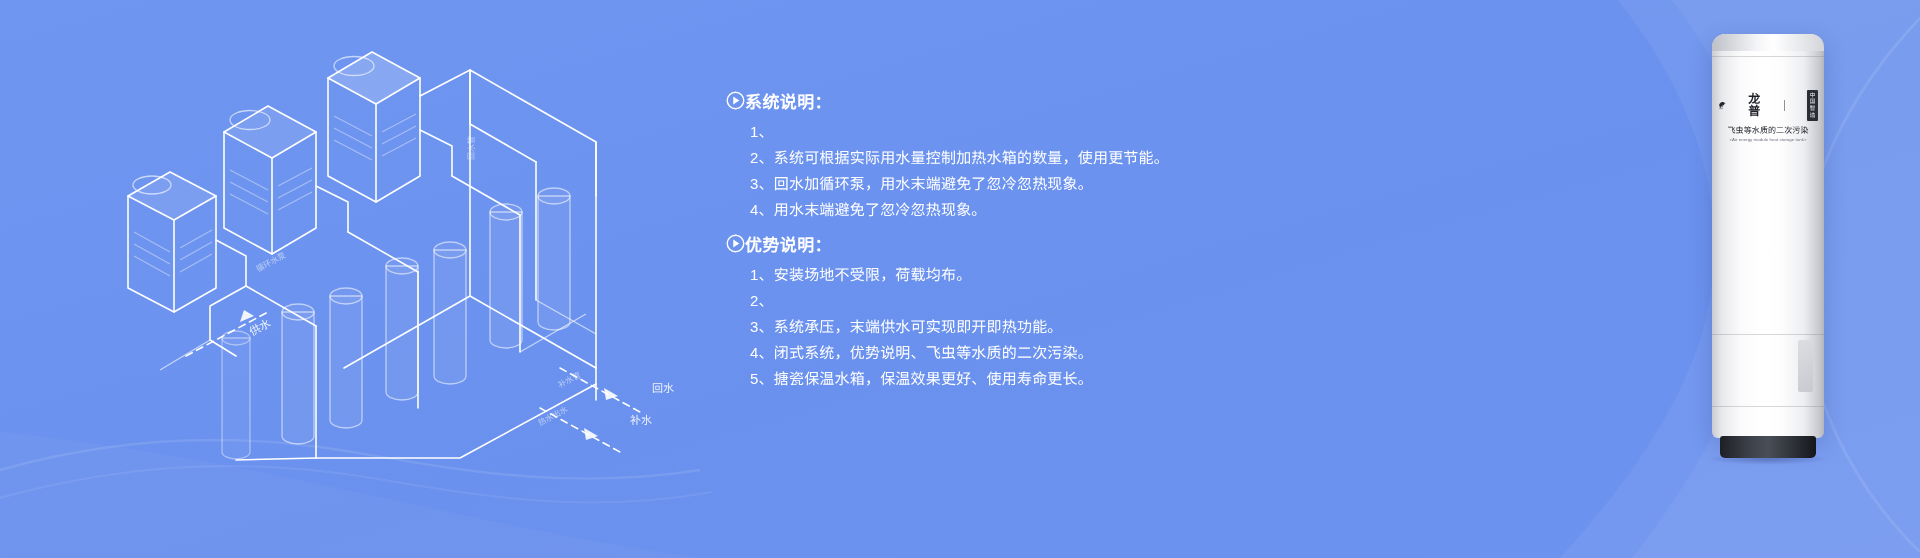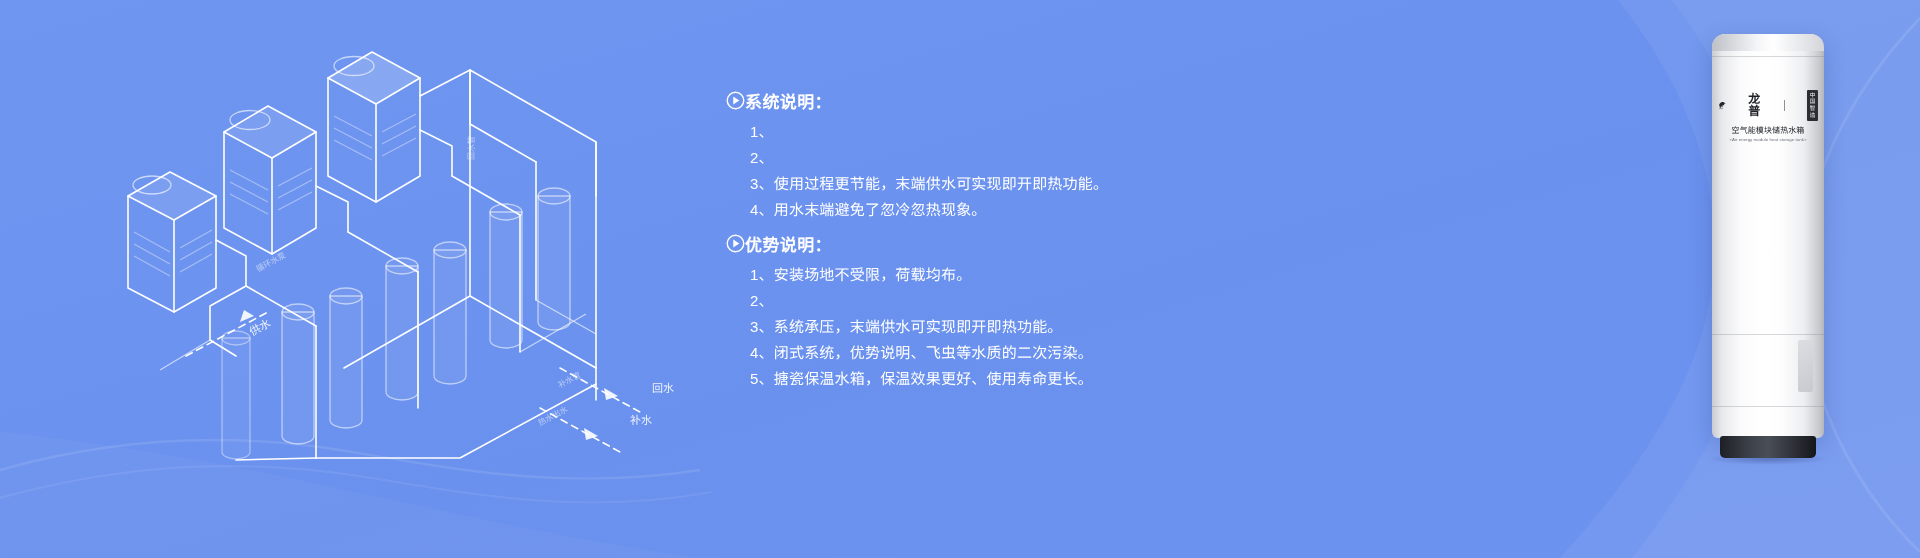--- a/index.html
+++ b/index.html
@@ -391,24 +391,25 @@
           <path d="M7.6 5.9 L14 10 L7.6 14.1 Z" fill="#ffffff"></path>
         </svg>
         <span class="section-title">系统说明：</span>
       </div>
       <ul class="item-list">
         <li class="item">
           <span class="item-num">1、</span>
         </li>
         <li class="item">
           <span class="item-num">2、</span>
+          <span class="item-text">系统可根据实际用水量控制加热水箱的数量，使用更节能。</span>
         </li>
         <li class="item">
           <span class="item-num">3、</span>
-          <span class="item-text">使用过程更节能，末端供水可实现即开即热功能。</span>
+          <span class="item-text">回水加循环泵，用水末端避免了忽冷忽热现象。</span>
         </li>
         <li class="item">
           <span class="item-num">4、</span>
           <span class="item-text">用水末端避免了忽冷忽热现象。</span>
         </li>
       </ul>
     </div>
 
     <div class="section section-advantages">
       <div class="section-head">
@@ -458,20 +459,20 @@
             <path d="M2.2 6.6 C3.6 3.4 6.2 1.6 9 2.2 C11 2.6 12.4 4.2 13.6 5.2 C12.6 5.4 11.6 5.2 10.8 4.8 C11.4 6 11.2 7.4 10.2 8.4 C9.6 7.6 8.8 7.2 8 7.2 C8.8 8.4 8.6 10 7.6 10.9 C7 10 6 9.6 5 9.8 C5.6 10.8 5.4 12 4.6 12.8 C3.4 11.4 2 9.4 2.2 6.6 Z" fill="#23262c"></path>
             <ellipse cx="5.4" cy="13.4" rx="3.6" ry="0.7" fill="none" stroke="#23262c" stroke-width="0.5"></ellipse>
           </svg>
           <span class="brand-name">龙普</span>
           <span class="brand-divider"></span>
           <span class="brand-badge">
             <span>中国</span><br>
             <span>智造</span>
           </span>
         </div>
-        <div class="product-cn">空气能模块储热水箱</div>
+        <div class="product-cn">飞虫等水质的二次污染</div>
         <div class="product-en">&lt;Air energy module heat storage tank&gt;</div>
       </div>
     </div>
     <div class="tank-base"></div>
   </div>
 
 </div>
 
 </body></html>

